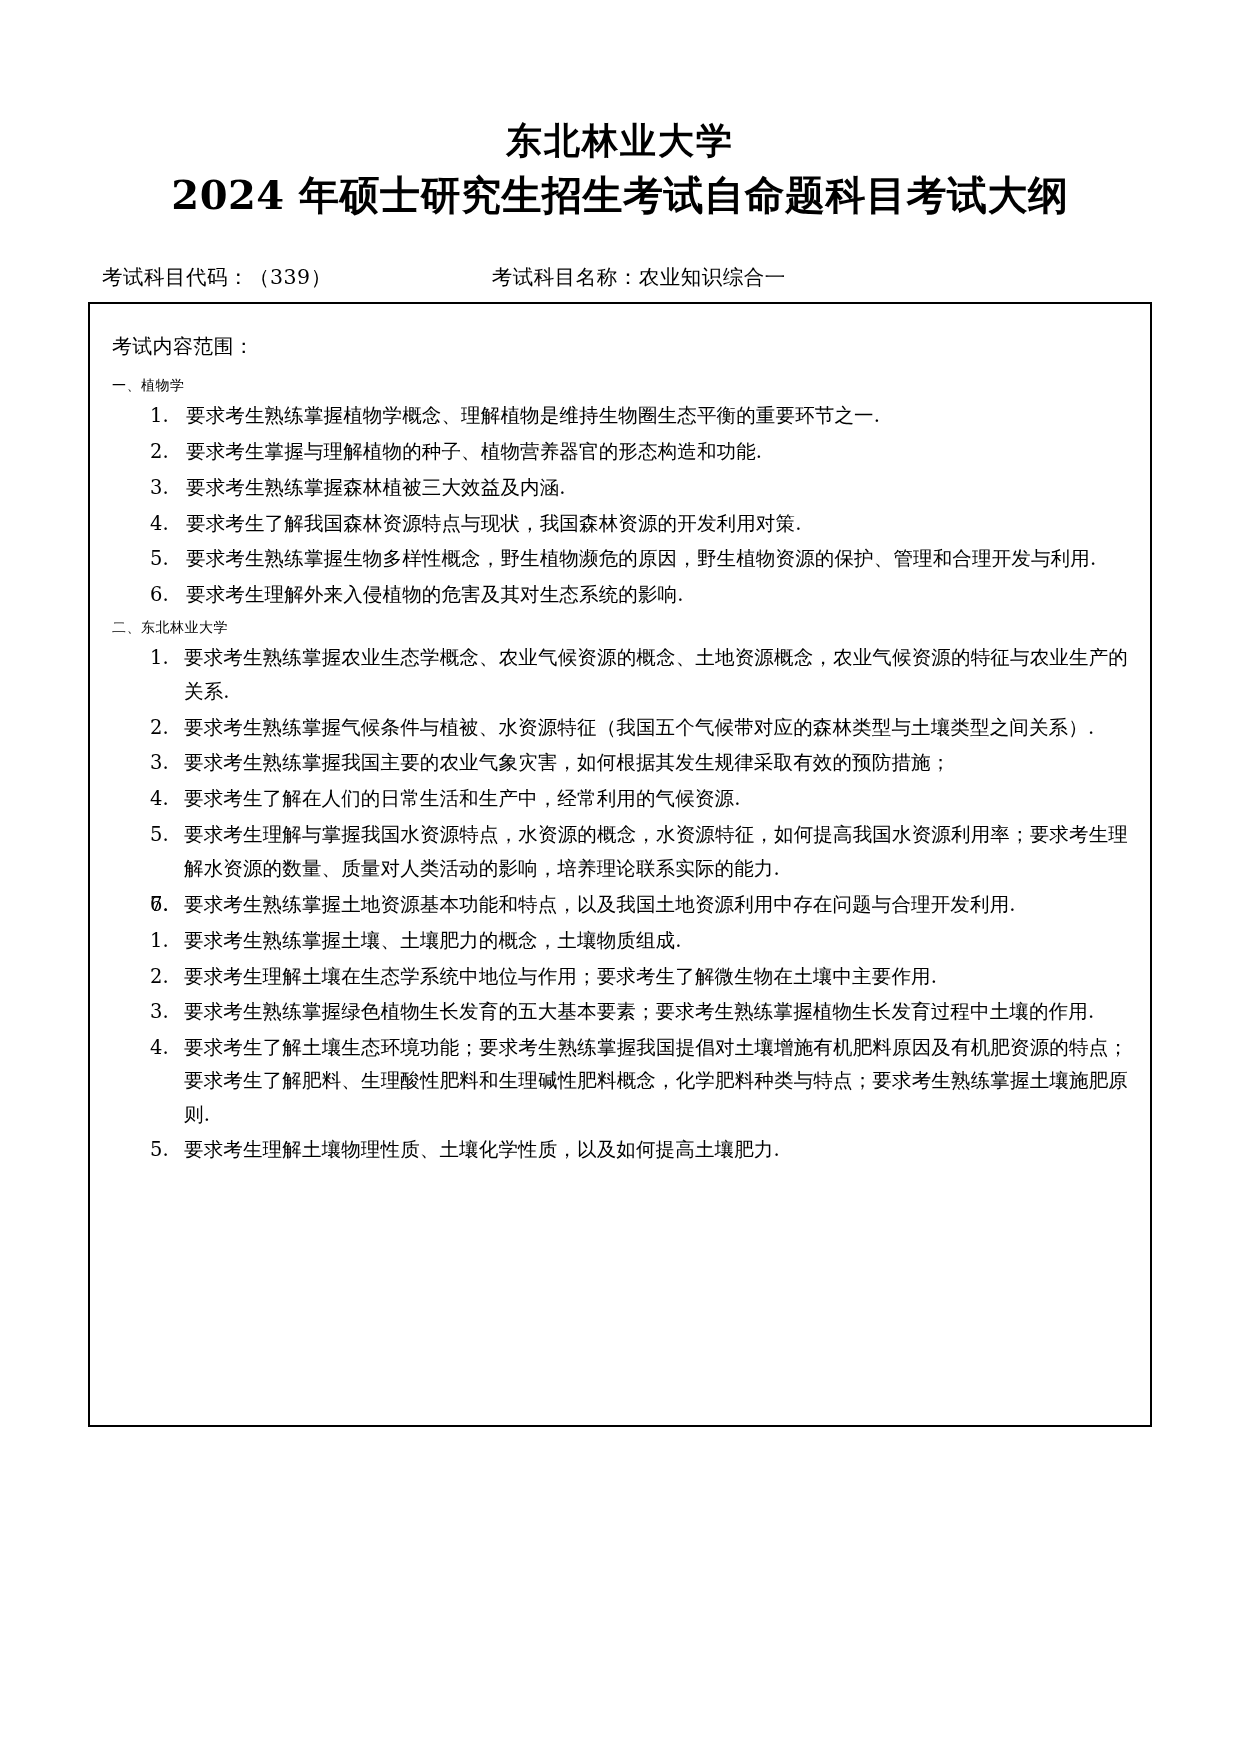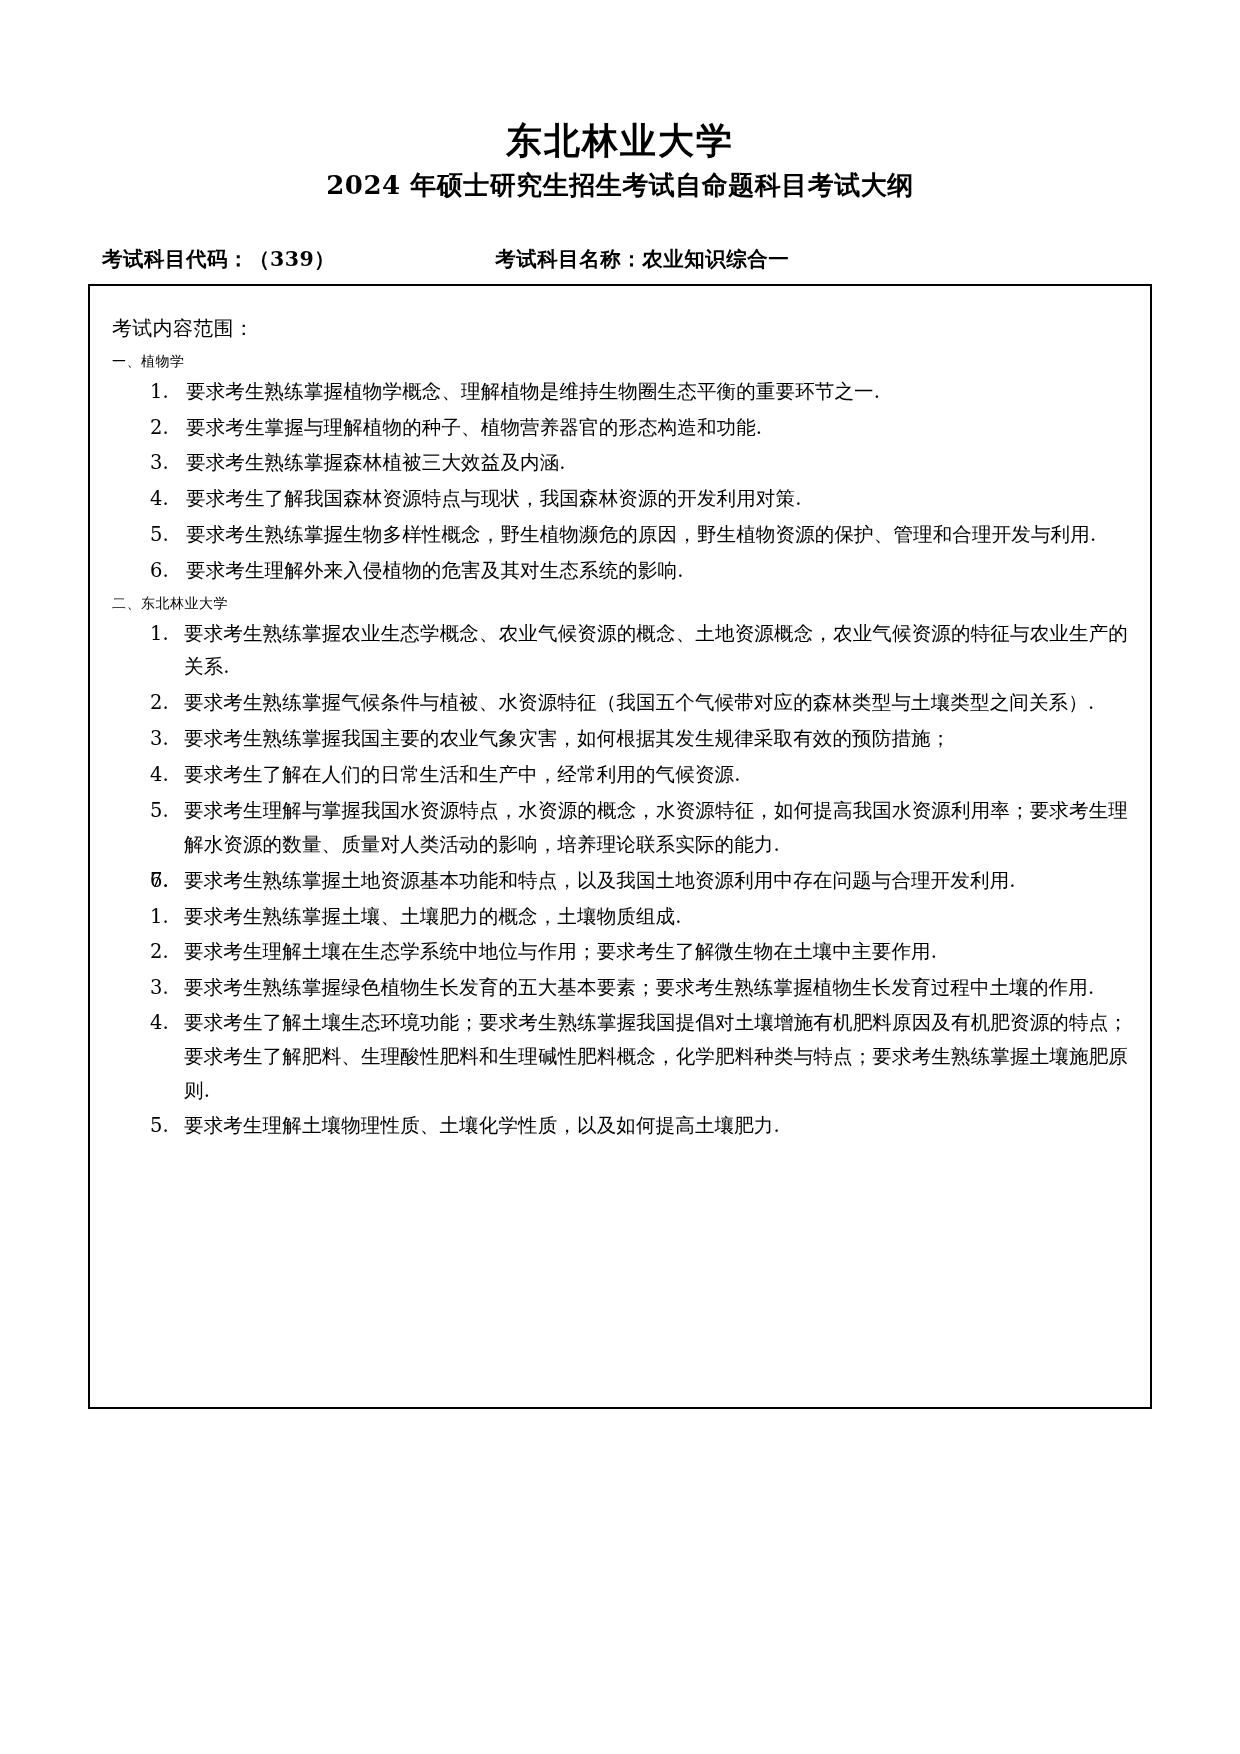--- a/index.html
+++ b/index.html
@@ -31,35 +31,35 @@
   .title-main {
     font-family: "DejaVu Serif", "Liberation Serif", serif;
     font-size: 36px;
     font-weight: bold;
     letter-spacing: 2px;
     line-height: 1.25;
     margin: 0;
   }
   .title-sub {
     font-family: "DejaVu Serif", "Liberation Serif", serif;
-    font-size: 26px;
+    font-size: 40px;
     font-weight: bold;
     letter-spacing: 0.5px;
     line-height: 1.3;
     margin: 6px 0 0 0;
   }
 
   
   .subject-line {
     display: flex;
     align-items: flex-end;
     margin-top: 42px;
     padding: 0 6px 0 14px;
     font-size: 20.5px;
-    font-weight: bold;
+    font-weight: normal;
     letter-spacing: 0.5px;
   }
   .subject-code {
     white-space: nowrap;
   }
   .subject-name {
     white-space: nowrap;
     margin-left: 160px;
   }
 
@@ -70,21 +70,21 @@
     box-sizing: border-box;
     width: 100%;
     height: 1125px;
     padding: 26px 22px 0 22px;
     overflow: hidden;
   }
 
   .lead {
     font-size: 20px;
     line-height: 1.62;
-    margin: 0 0 6px 0;
+    margin: 0 0 12px 0;
     letter-spacing: 0.3px;
   }
 
   .section-head {
     font-size: 14px;
     line-height: 1.6;
     margin: 4px 0 2px 0;
     letter-spacing: 0.5px;
   }
 

